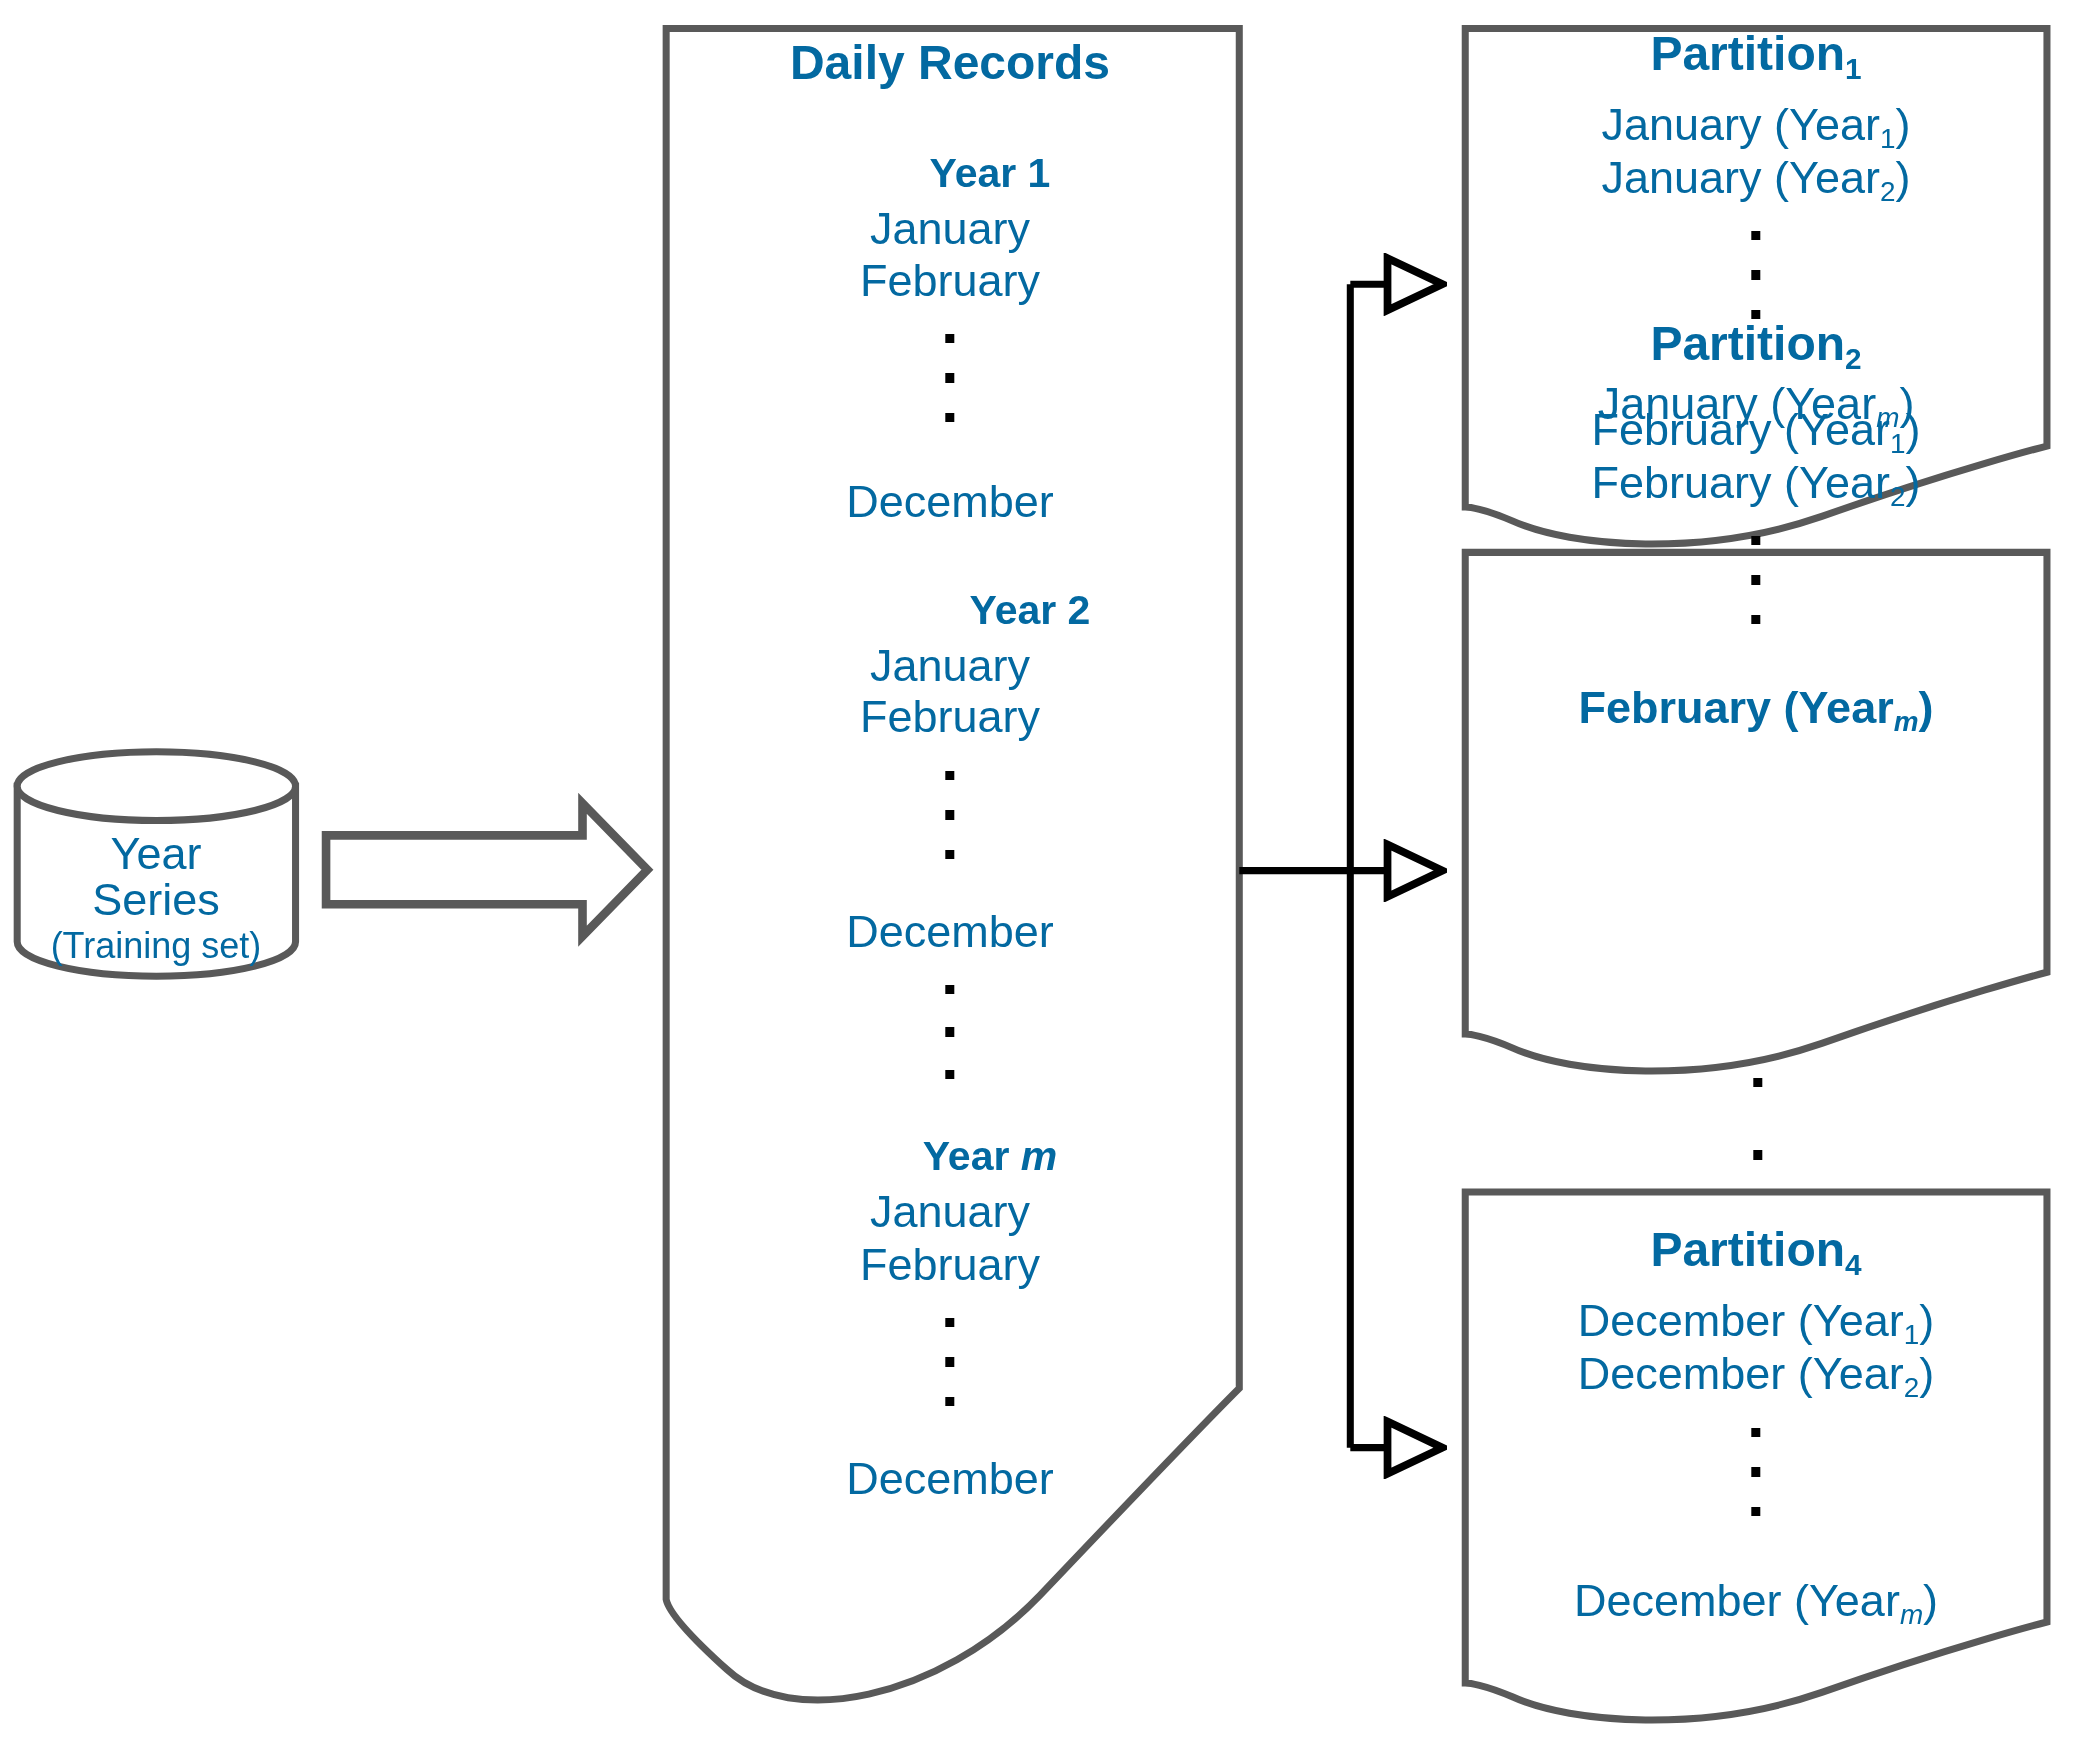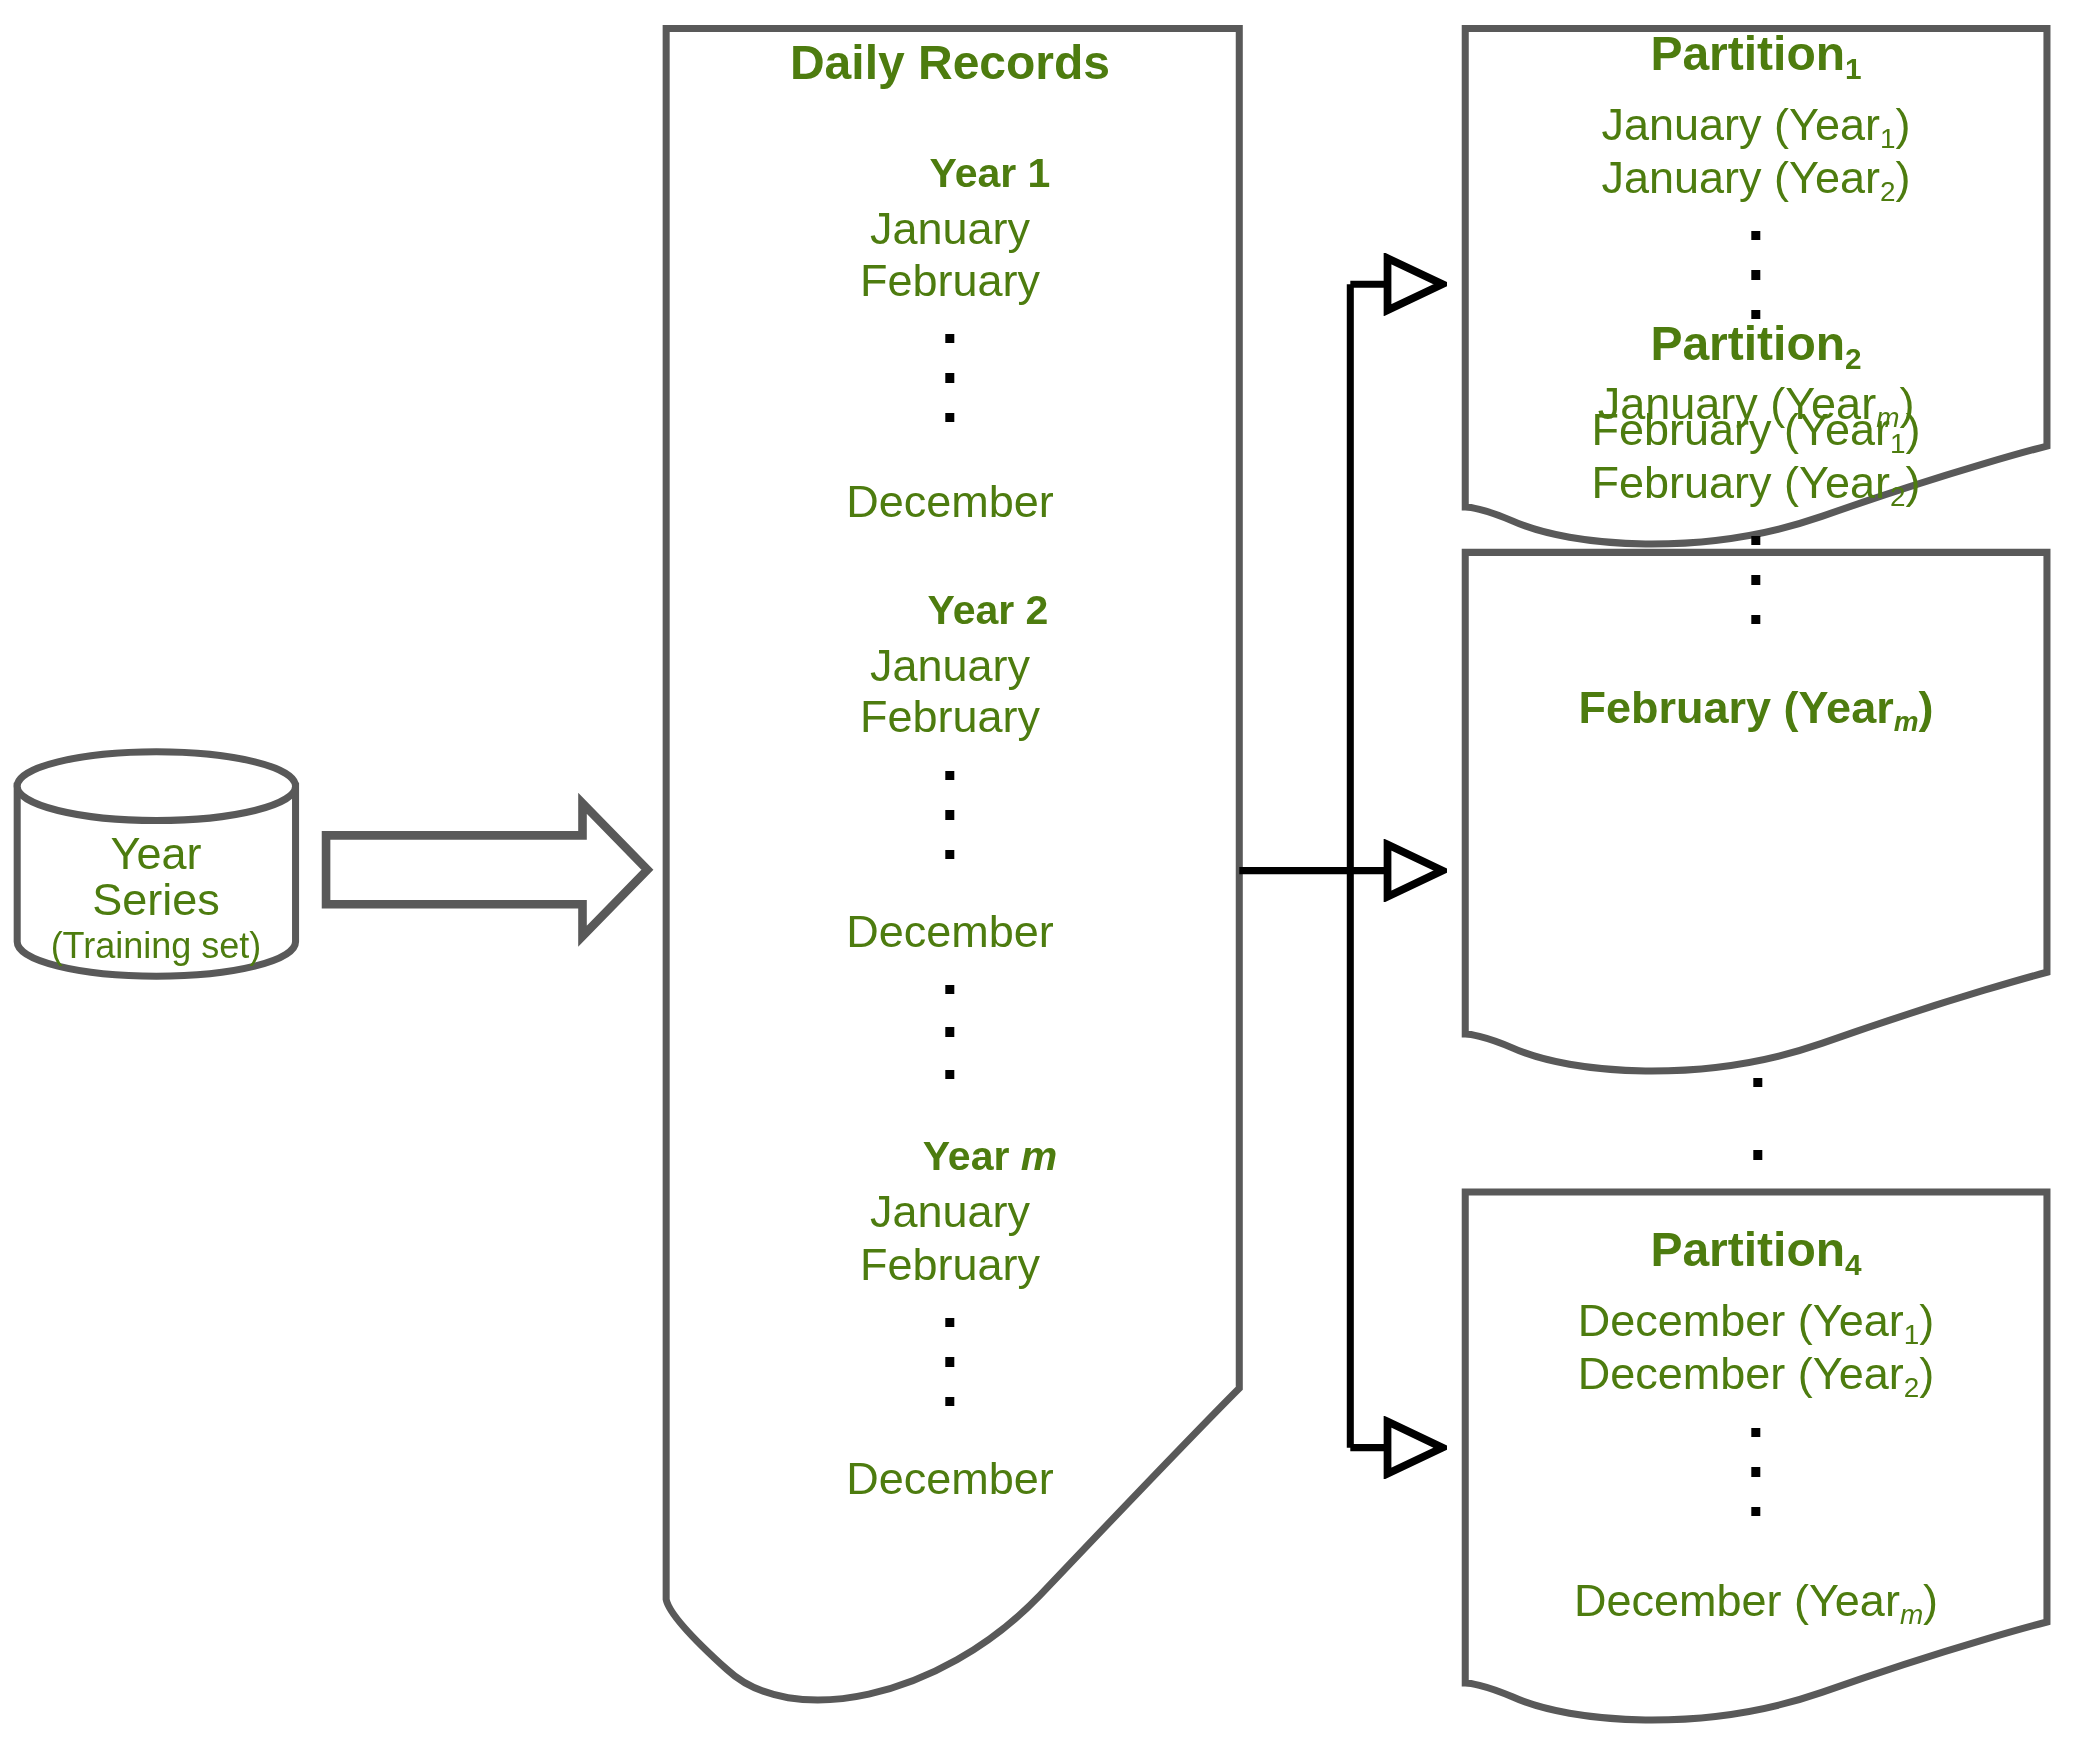--- a/index.html
+++ b/index.html
@@ -19,21 +19,21 @@
   }
   #art {
     position: absolute;
     left: 0;
     top: 0;
     width: 2097px;
     height: 1742px;
   }
   .txt {
     position: absolute;
-    color: #4d7c0f;
+    color: #0369a1;
     white-space: nowrap;
     line-height: 1;
   }
   .ctr {
     transform: translateX(-50%);
     text-align: center;
   }
   .hdr {
     font-weight: bold;
     font-size: 48px;
@@ -144,21 +144,21 @@
   <div class="txt sub-hdr ctr" style="left:950px; top:153px;">Year 1</div>
   <div class="txt body-txt ctr" style="left:950px; top:206px;">January</div>
   <div class="txt body-txt ctr" style="left:950px; top:258px;">February</div>
   <div class="dotcol" style="left:950px; top:334px;">
     <span style="margin-bottom:30px;"></span>
       <span style="margin-bottom:30px;"></span>
       <span></span>
   </div>
   <div class="txt body-txt ctr" style="left:950px; top:479px;">December</div>
 
-  <div class="txt sub-hdr ctr" style="left:948px; top:590px;">Year 2</div>
+  <div class="txt sub-hdr ctr" style="left:990px; top:590px;">Year 2</div>
   <div class="txt body-txt ctr" style="left:950px; top:643px;">January</div>
   <div class="txt body-txt ctr" style="left:950px; top:694px;">February</div>
   <div class="dotcol" style="left:950px; top:771px;">
     <span style="margin-bottom:30px;"></span>
       <span style="margin-bottom:30px;"></span>
       <span></span>
   </div>
   <div class="txt body-txt ctr" style="left:950px; top:909px;">December</div>
 
   <div class="dotcol" style="left:950px; top:985px;">

